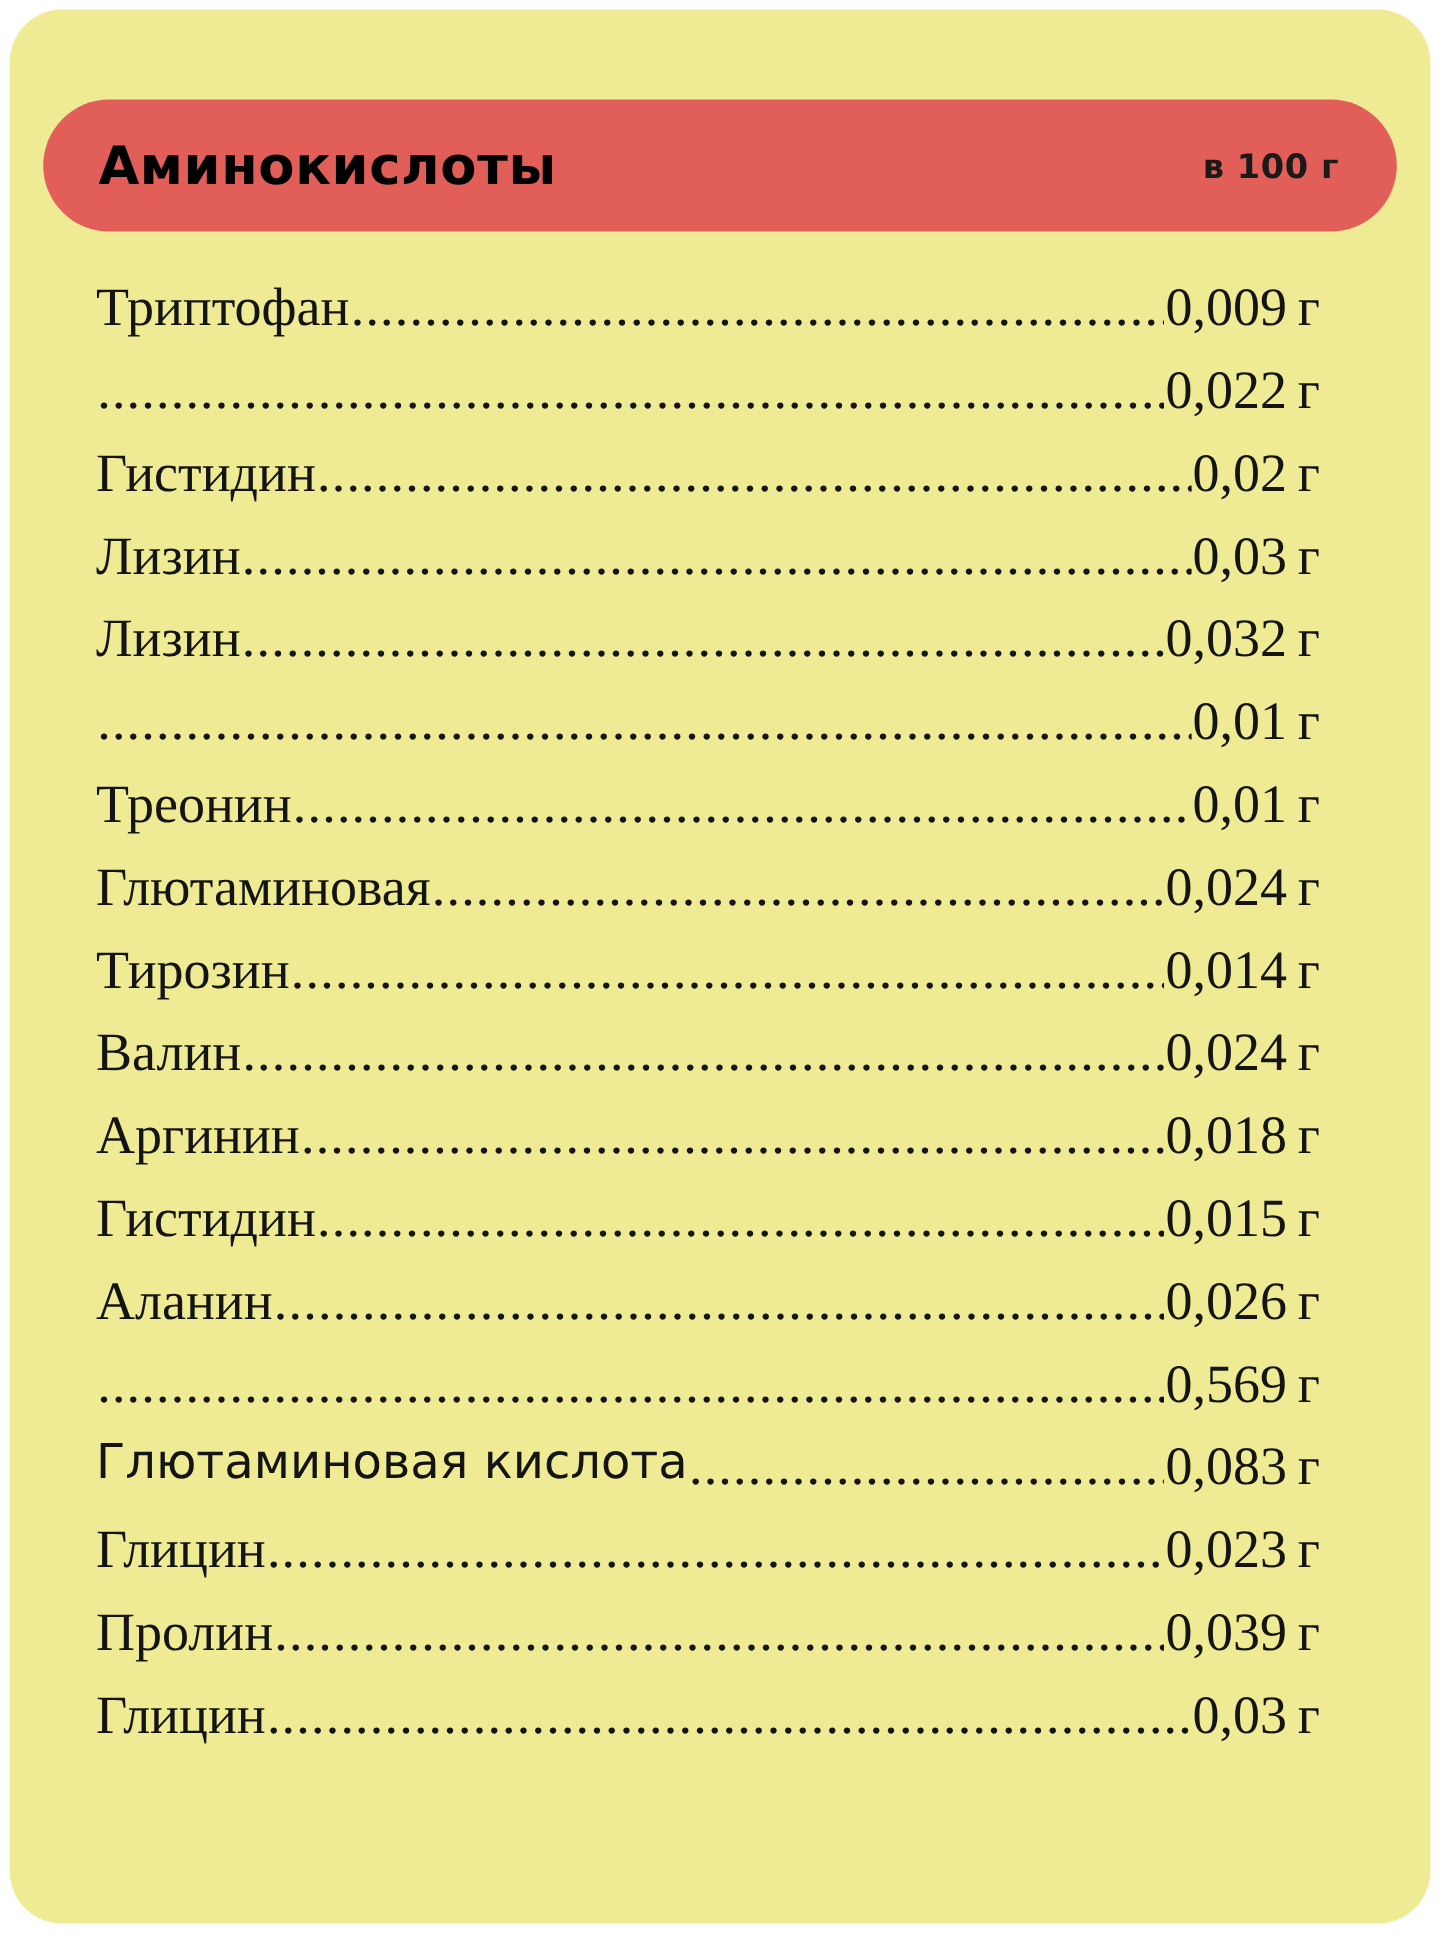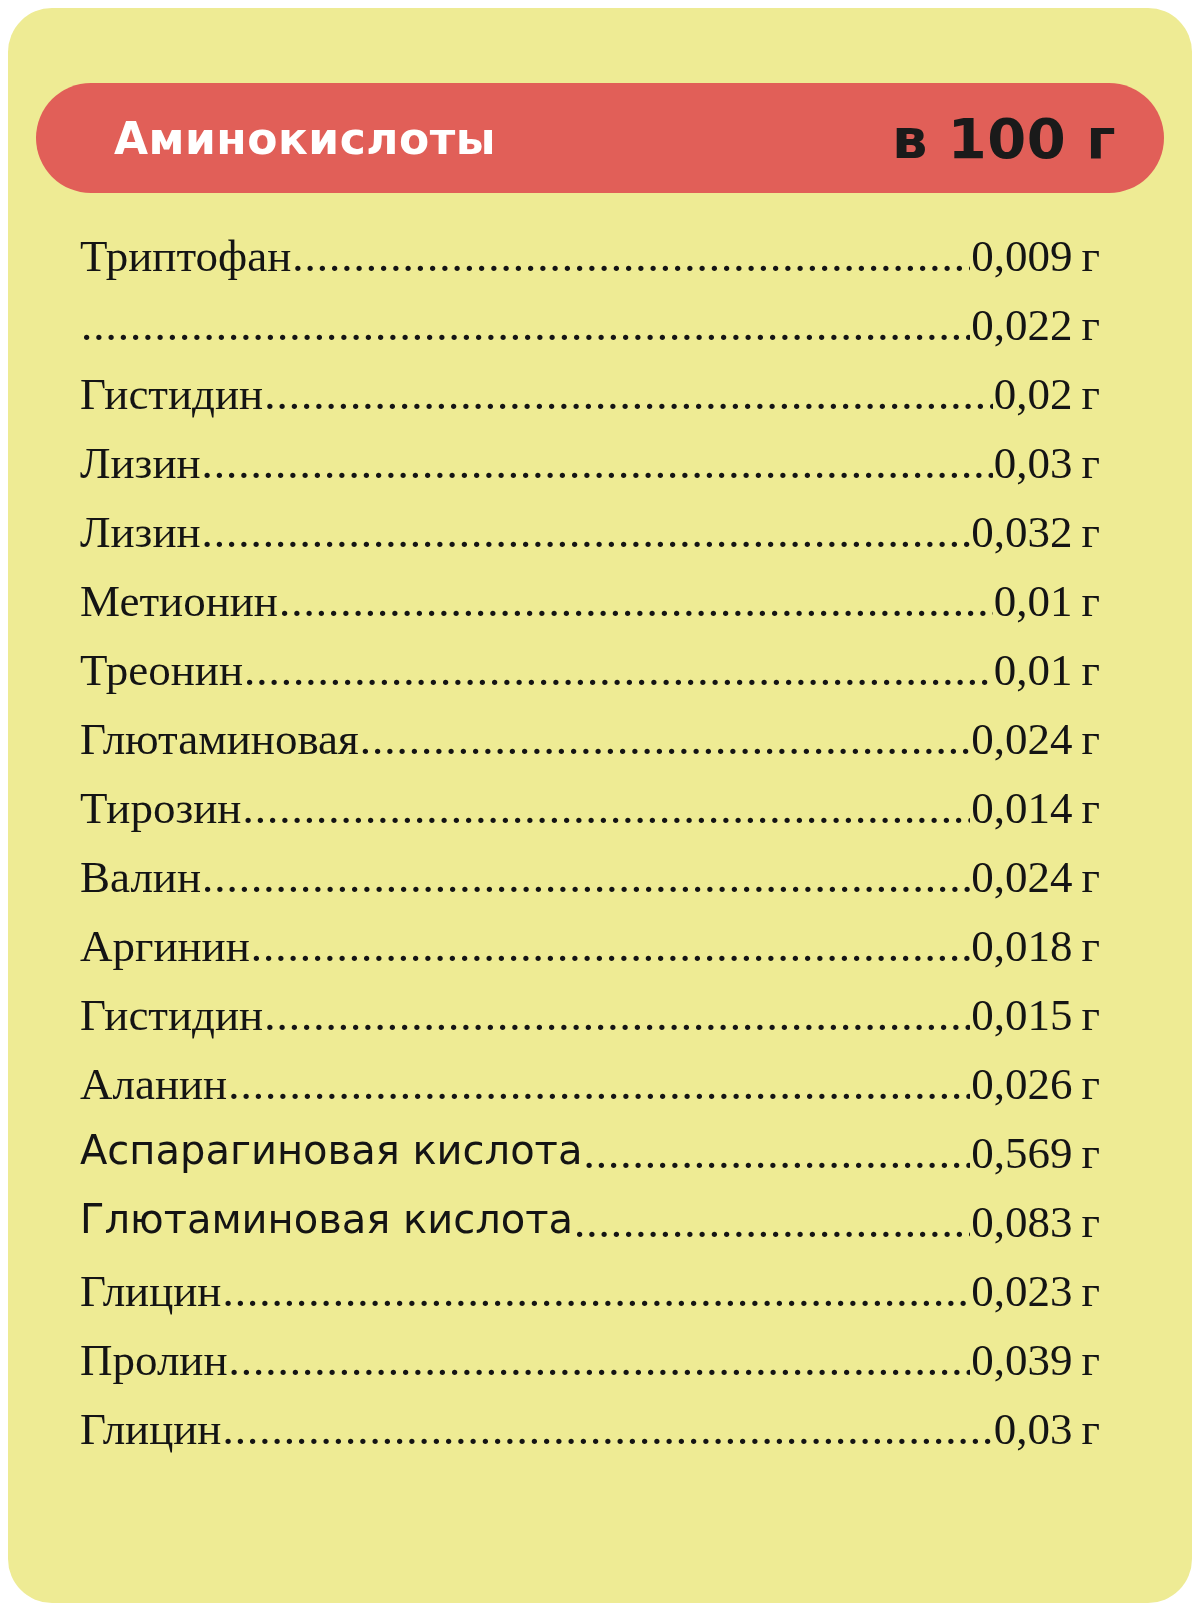--- a/index.html
+++ b/index.html
@@ -34,28 +34,27 @@
     border-radius: 55px;
     display: flex;
     align-items: center;
     justify-content: space-between;
     padding: 0 48px 0 46px;
   }
   .header-title {
     font-family: "DejaVu Sans", sans-serif;
     font-weight: bold;
     font-size: 44px;
-    color: #ffffff;
+    color: #000000;
     letter-spacing: 0.5px;
-    margin-left: 32px;
   }
   .header-unit {
     font-family: "DejaVu Sans", sans-serif;
     font-weight: bold;
-    font-size: 56px;
+    font-size: 28px;
     color: #1a1a1a;
     letter-spacing: 0.5px;
   }
   .rows {
     position: absolute;
     left: 72px;
     top: 222px;
     width: 1020px;
   }
   .row {
@@ -126,21 +125,20 @@
         <span class="value">0,03</span>
         <span class="unit">г</span>
       </div>
       <div class="row">
         <span class="name">Лизин</span>
         <span class="dots">..........................................................................................</span>
         <span class="value">0,032</span>
         <span class="unit">г</span>
       </div>
       <div class="row">
-        <span class="name">Метионин</span>
         <span class="dots">..........................................................................................</span>
         <span class="value">0,01</span>
         <span class="unit">г</span>
       </div>
       <div class="row">
         <span class="name">Треонин</span>
         <span class="dots">..........................................................................................</span>
         <span class="value">0,01</span>
         <span class="unit">г</span>
       </div>
@@ -174,21 +172,20 @@
         <span class="value">0,015</span>
         <span class="unit">г</span>
       </div>
       <div class="row">
         <span class="name">Аланин</span>
         <span class="dots">..........................................................................................</span>
         <span class="value">0,026</span>
         <span class="unit">г</span>
       </div>
       <div class="row sans">
-        <span class="name">Аспарагиновая кислота</span>
         <span class="dots">..........................................................................................</span>
         <span class="value">0,569</span>
         <span class="unit">г</span>
       </div>
       <div class="row sans">
         <span class="name">Глютаминовая кислота</span>
         <span class="dots">..........................................................................................</span>
         <span class="value">0,083</span>
         <span class="unit">г</span>
       </div>

